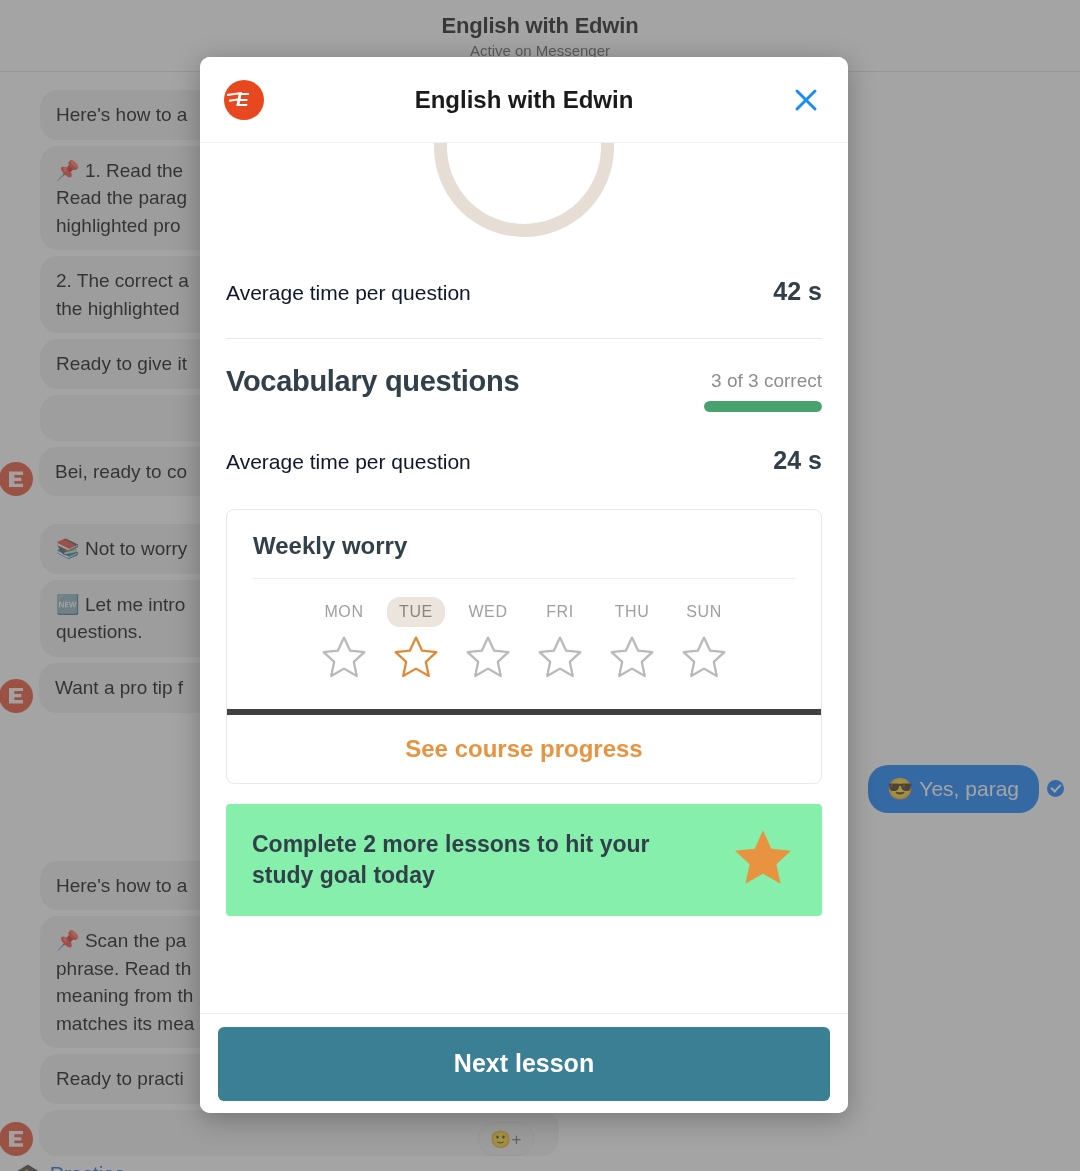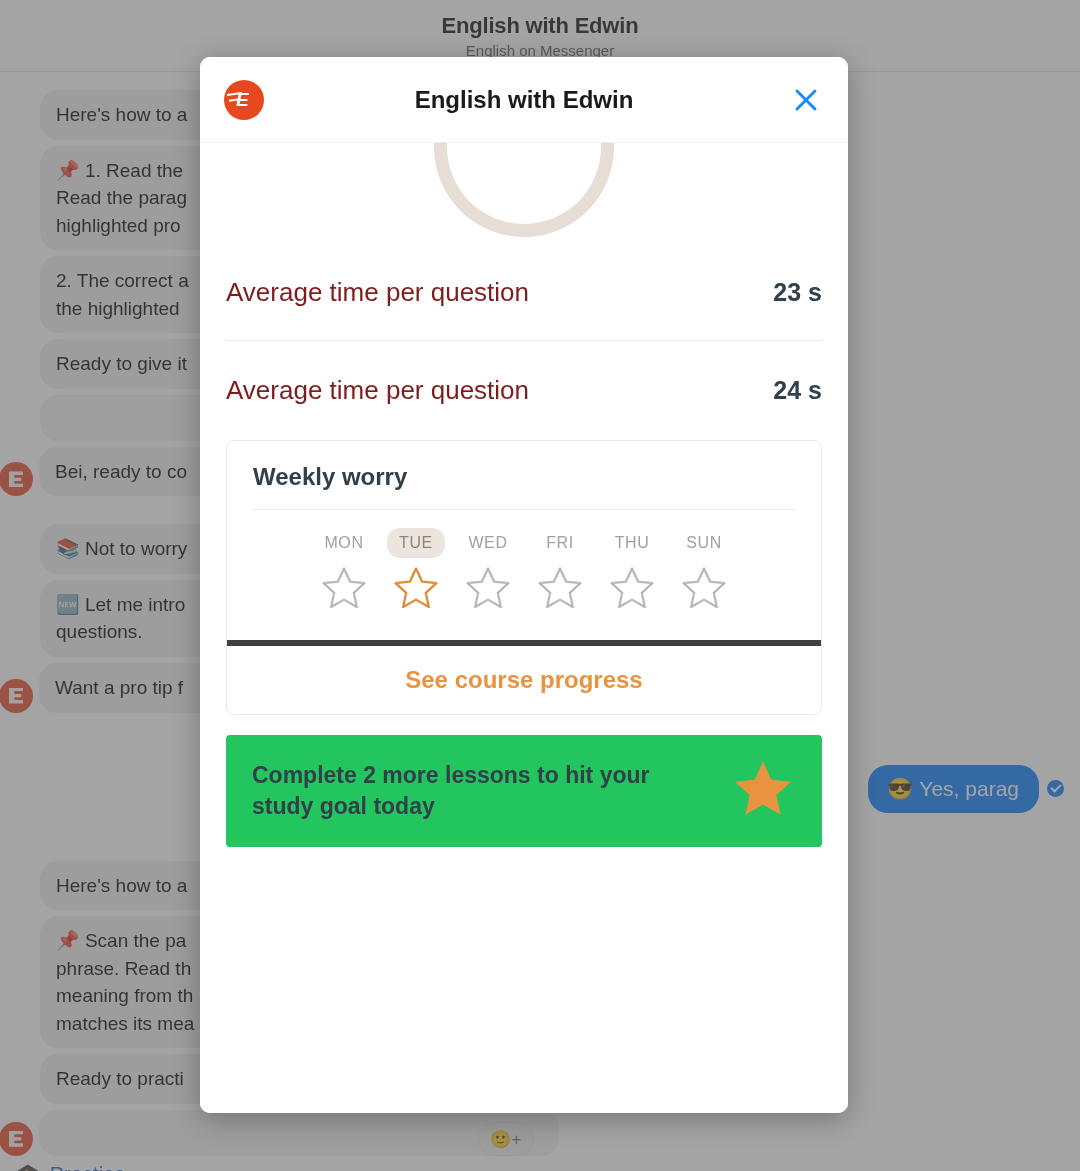--- a/index.html
+++ b/index.html
@@ -299,22 +299,22 @@
     border-radius: 6px;
   }
 
   .stat-row {
     display: flex;
     align-items: baseline;
     justify-content: space-between;
     padding-top: 34px;
   }
   .stat-label {
-    font-size: 26px;
-    color: #7f1d1d;
+    font-size: 21px;
+    color: #0f172a;
     text-align: right;
   }
   .stat-value {
     font-size: 25px;
     font-weight: 700;
     color: #32404a;
   }
 
   .divider {
     height: 1px;
@@ -370,21 +370,21 @@
     text-align: center;
     padding: 20px 0;
     color: #e8933f;
     font-size: 24px;
     font-weight: 700;
     cursor: pointer;
   }
 
   .goal-banner {
     margin: 20px 26px 0 26px;
-    background: #22c55e;
+    background: #86efac;
     border-radius: 4px;
     display: flex;
     align-items: center;
     justify-content: space-between;
     padding: 22px 26px;
     gap: 18px;
   }
   .goal-text {
     font-size: 23px;
     font-weight: 700;
@@ -414,21 +414,21 @@
     cursor: pointer;
   }
 </style>
 </head>
 <body>
 
 <div class="bg-root">
 
   <div class="bg-header">
     <div class="bg-header-title">English with Edwin</div>
-    <div class="bg-header-sub">English on Messenger</div>
+    <div class="bg-header-sub">Active on Messenger</div>
   </div>
 
   <div class="bg-chat">
 
     <div class="msg-row">
       <div class="msg-spacer"></div>
       <div class="bubble wide">Here's how to a</div>
     </div>
 
     <div class="msg-row">
@@ -534,27 +534,36 @@
 
   <div class="modal-body">
 
     <div class="ring-clip">
       <div class="ring"></div>
     </div>
 
     <div class="section">
       <div class="stat-row">
         <div class="stat-label">Average time per question</div>
-        <div class="stat-value">23 s</div>
+        <div class="stat-value">42 s</div>
       </div>
     </div>
 
     <div class="divider"></div>
 
     <div class="section">
+      <div class="section-head">
+        <div class="section-title">Vocabulary questions</div>
+        <div class="section-right">
+          <div class="score-label">3 of 3 correct</div>
+          <div class="pbar" style="background: rgb(232, 224, 215);">
+            <div class="fill" id="bar-voc" style="width: 100%; background: rgb(73, 162, 110);"></div>
+          </div>
+        </div>
+      </div>
       <div class="stat-row">
         <div class="stat-label">Average time per question</div>
         <div class="stat-value">24 s</div>
       </div>
     </div>
 
     <div class="weekly-card">
       <div class="weekly-title">Weekly worry</div>
       <div class="weekly-sep"></div>
       <div class="days" id="days-container">
@@ -602,13 +611,16 @@
       <div class="goal-text">Complete 2 more lessons to hit your study goal today</div>
       <div>
         <svg width="66" height="64" viewBox="0 0 24 24" aria-hidden="true">
           <path d="M12 1.6l3.1 6.9 7.4.8-5.5 5 1.6 7.4L12 17.9 5.4 21.7 7 14.3 1.5 9.3l7.4-.8z" fill="#e8933f"></path>
         </svg>
       </div>
     </div>
 
   </div>
 
+  <div class="modal-footer">
+    <button class="primary-btn">Next lesson</button>
+  </div>
 </div>
 
 </body></html>

